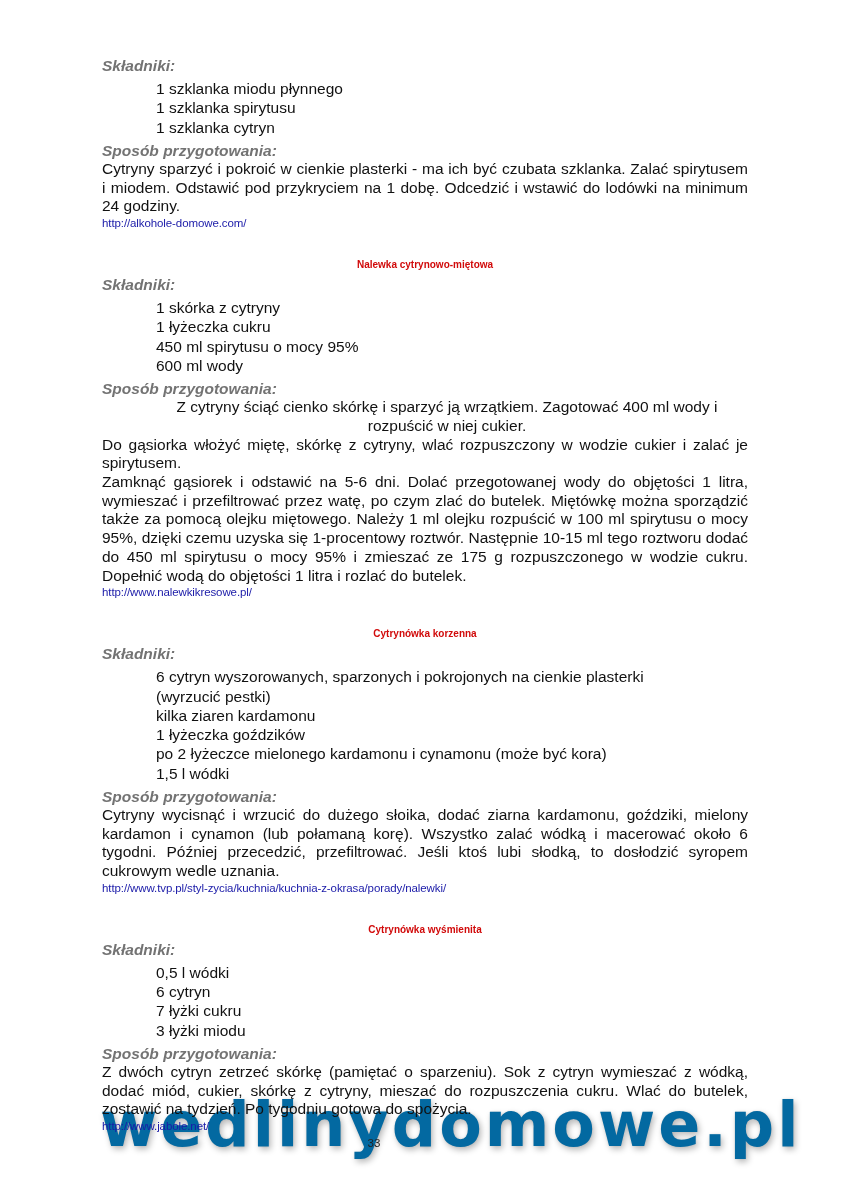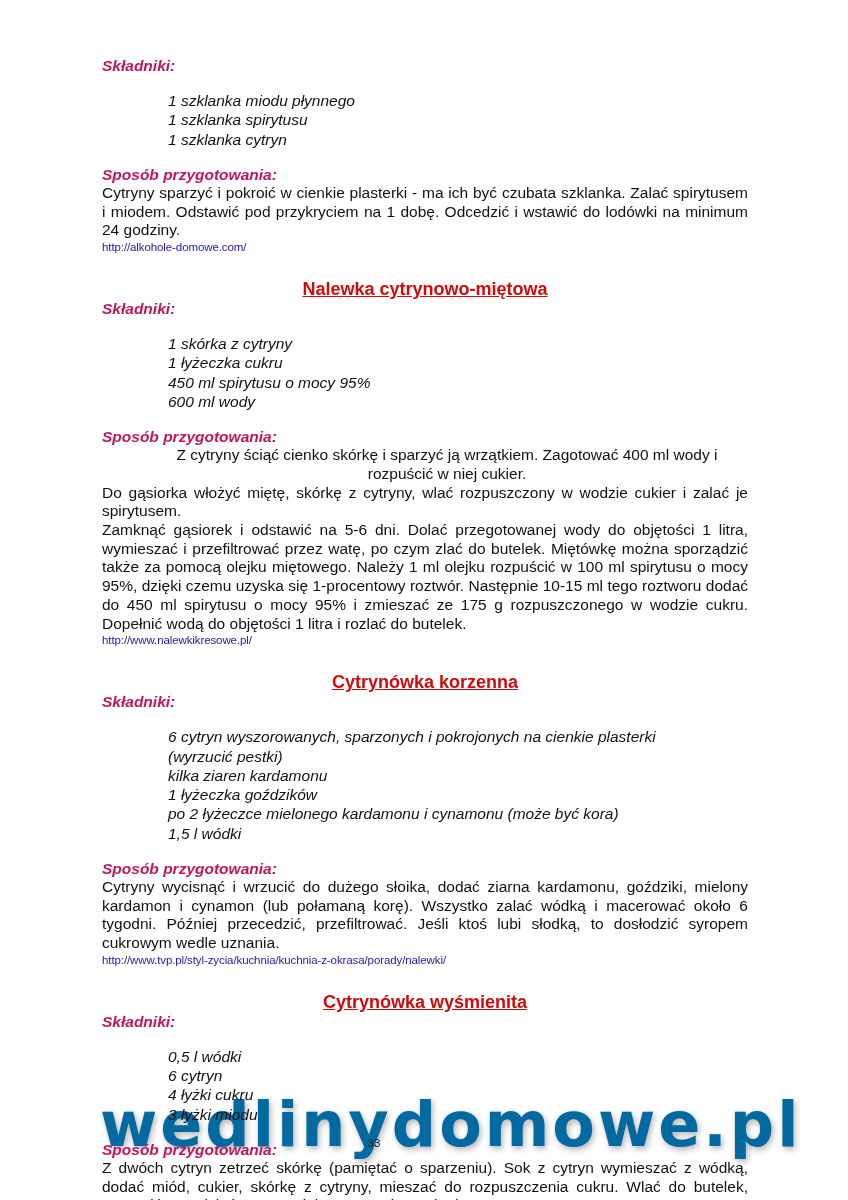--- a/index.html
+++ b/index.html
@@ -17,30 +17,29 @@
     }
     .page {
       position: absolute;
       left: 102px;
       top: 56px;
       width: 646px;
     }
     .label {
       font-style: italic;
       font-weight: bold;
-      color: #be185d;
+      color: #737373;
       font-size: 15.5px;
       line-height: 19px;
       height: 19px;
     }
     .ingredients {
-      margin: 16px;
+      margin: 4px;
       padding: 0;
       list-style: none;
-      font-style: italic;
     }
     .ingredients li {
       padding-left: 50px;
       font-size: 15.5px;
       line-height: 19.3px;
     }
     .body-text {
       font-size: 15.5px;
       line-height: 18.7px;
       text-align: justify;
@@ -55,24 +54,23 @@
       color: #1a1aa8;
       font-size: 11.5px;
       line-height: 15px;
       text-decoration: none;
       letter-spacing: -0.1px;
     }
     .title {
       text-align: center;
       color: #d10a0a;
       font-weight: bold;
-      font-size: 18px;
+      font-size: 10px;
       line-height: 20px;
       margin-top: 24px;
-      text-decoration: underline;
     }
     .watermark {
       position: absolute;
       left: 100px;
       top: 1088px;
       width: 660px;
       text-align: center;
       font-family: "DejaVu Sans", sans-serif;
       font-weight: bold;
       font-size: 62px;
@@ -151,21 +149,21 @@
     <p class="body-text">Cytryny  wycisnąć i wrzucić do dużego słoika, dodać ziarna kardamonu, goździki, mielony kardamon i cynamon (lub połamaną korę). Wszystko zalać wódką i macerować około 6 tygodni. Później przecedzić, przefiltrować. Jeśli ktoś lubi słodką, to dosłodzić syropem cukrowym wedle uznania.</p>
     <a class="source-link" href="#">http://www.tvp.pl/styl-zycia/kuchnia/kuchnia-z-okrasa/porady/nalewki/</a>
   </div>
 
   <div class="section">
     <div class="title">Cytrynówka wyśmienita</div>
     <div class="label">Składniki:</div>
     <ul class="ingredients">
       <li>0,5 l wódki</li>
       <li>6 cytryn</li>
-      <li>4 łyżki cukru</li>
+      <li>7 łyżki cukru</li>
       <li>3 łyżki miodu</li>
     </ul>
     <div class="label">Sposób przygotowania:</div>
     <p class="body-text">Z dwóch cytryn zetrzeć skórkę (pamiętać o sparzeniu). Sok z cytryn wymieszać z wódką, dodać miód, cukier, skórkę z cytryny, mieszać do rozpuszczenia cukru. Wlać do butelek, zostawić na tydzień. Po tygodniu gotowa do spożycia.</p>
     <a class="source-link" href="#">http://www.jabole.net/</a>
   </div>
 
 </div>
 
 <div class="page-number">33</div>

